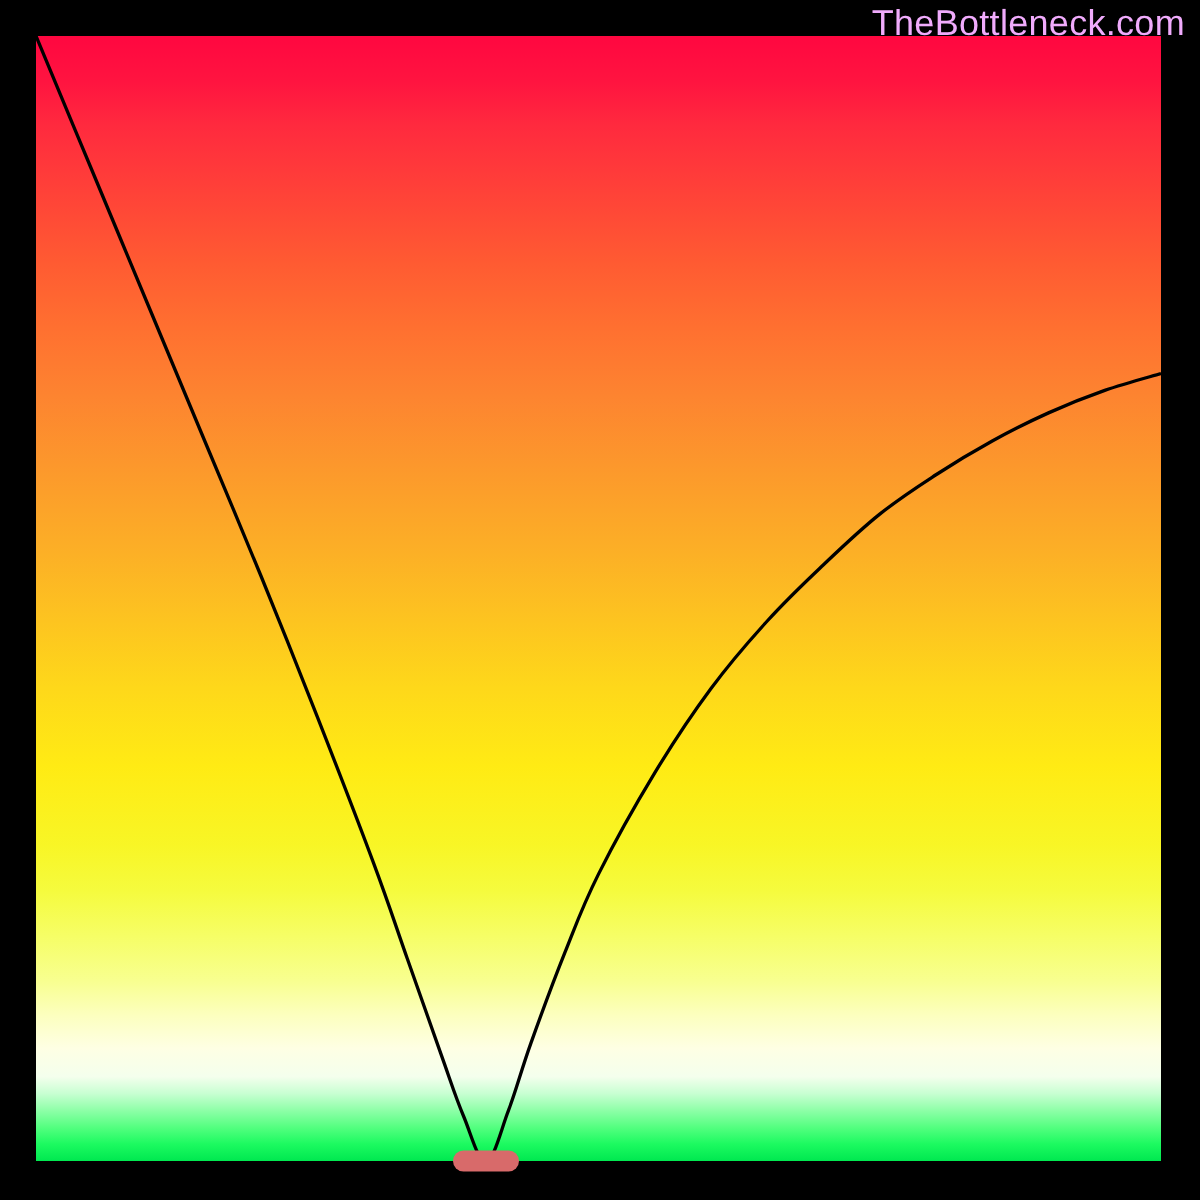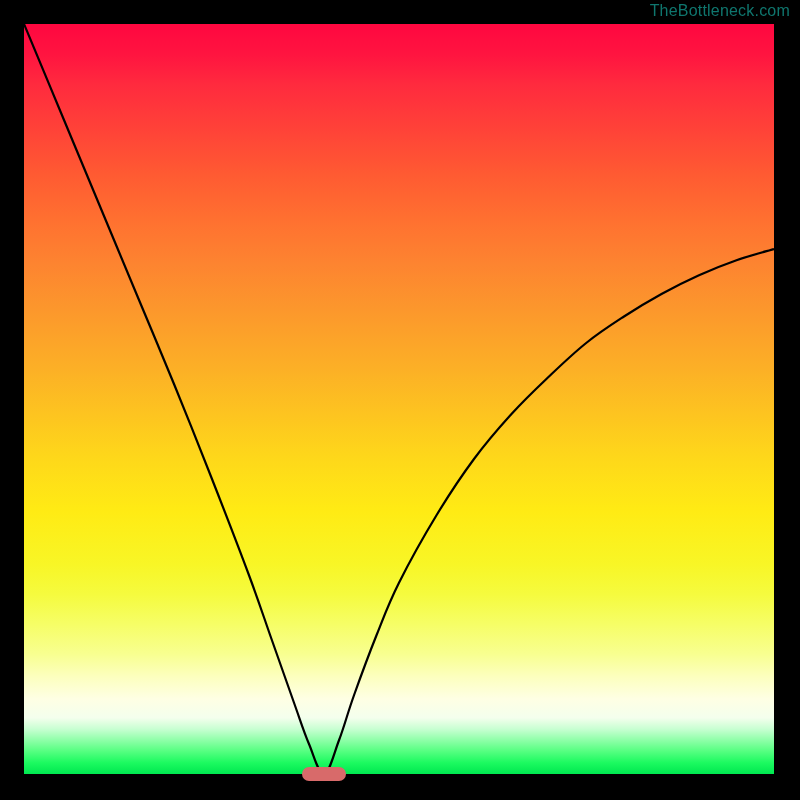--- a/index.html
+++ b/index.html
@@ -64,23 +64,23 @@
     width: 44px;
     height: 14px;
     border-radius: 7px;
     transform: translate(-50%, -50%);
   }
   .watermark {
     position: absolute;
     top: 2px;
     right: 10px;
     font-family: Arial, Helvetica, sans-serif;
-    font-size: 16px;
+    font-size: 24px;
     font-weight: 500;
-    color: #0f766e;
+    color: #f0abfc;
     letter-spacing: 0.2px;
   }
 </style>
 </head>
 <body>
 
 <div class="plot-area">
   <div class="gradient-bg"></div>
   <svg class="curve" viewBox="0 0 750 750" preserveAspectRatio="none">
     <path id="curve-path" d="M 0 0 C 6.75 16.2, 24 57.6, 37.5 90 C 51 122.4, 61.5 147.6, 75 180 C 88.5 212.4, 99 237.6, 112.5 270 C 126 302.4, 136.5 326.925, 150 360 C 163.5 393.075, 174 419.325, 187.5 453.75 C 201 488.175, 214.2 522.225, 225 551.25 C 235.8 580.275, 239.4 592.05, 247.5 615 C 255.6 637.95, 263.25 659.85, 270 678.75 C 276.75 697.65, 279.6 707.175, 285 720 C 290.4 732.825, 294.6 750.675, 300 750 C 305.4 749.325, 309.6 730.425, 315 716.25 C 320.4 702.075, 323.25 690.15, 330 671.25 C 336.75 652.35, 344.4 631.5, 352.5 611.25 C 360.6 591, 364.2 580.35, 375 558.75 C 385.8 537.15, 399.00000000000006 513.525, 412.50000000000006 491.25 C 426.00000000000006 468.975, 436.5 453.225, 450 435 C 463.5 416.775, 474 404.85, 487.5 390 C 501 375.15, 511.5 365.325, 525 352.5 C 538.5 339.675, 549 329.55000000000007, 562.5 318.75000000000006 C 576 307.95000000000005, 586.5 301.27500000000003, 600 292.5 C 613.5 283.72499999999997, 624 277.425, 637.5 270 C 651 262.575, 661.5 257.325, 675 251.25 C 688.5 245.175, 699 240.975, 712.5 236.25 C 726 231.525, 743.25 227.025, 750 225"></path>

